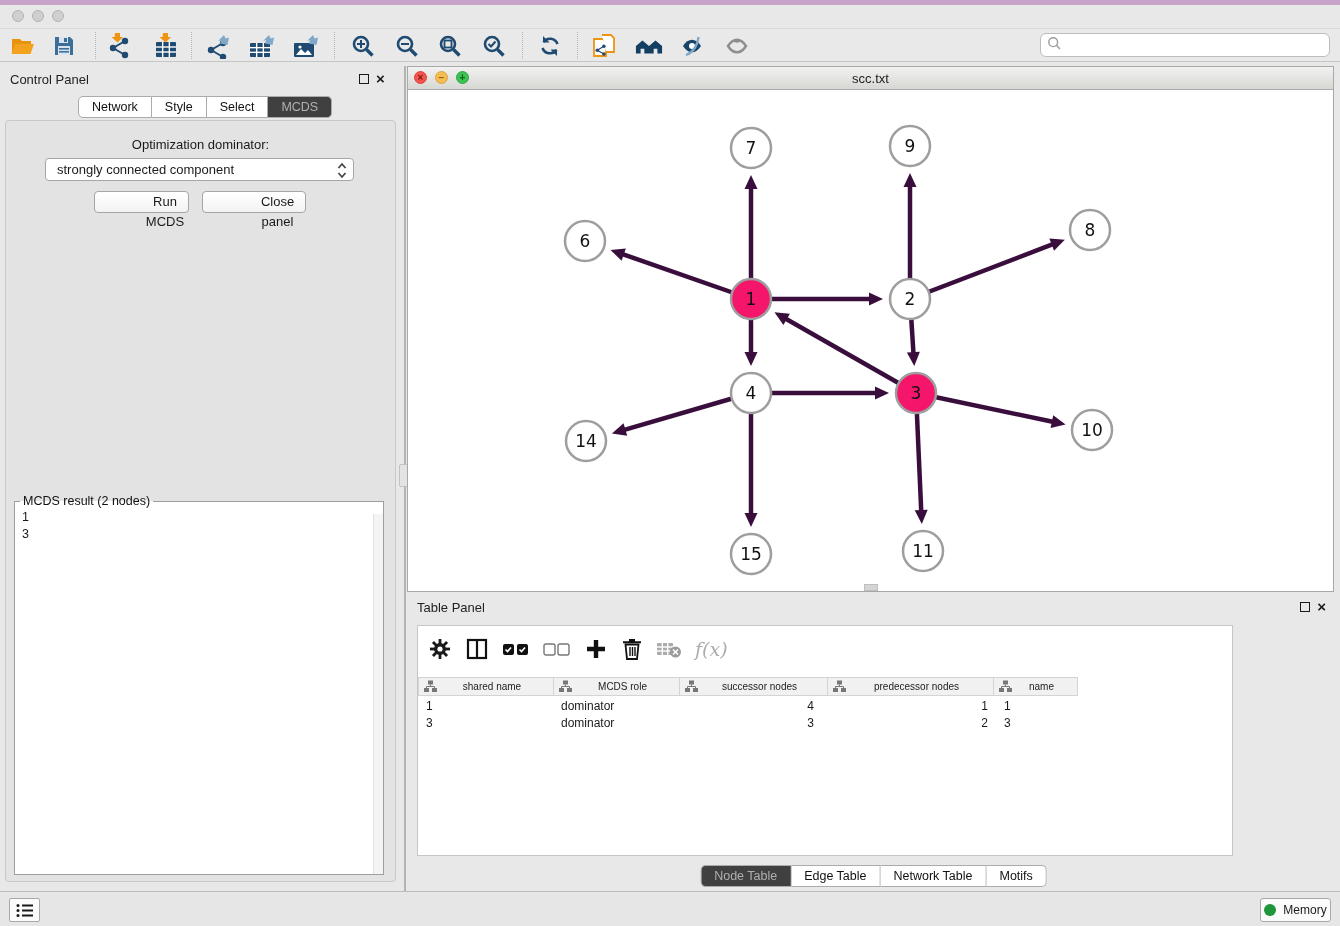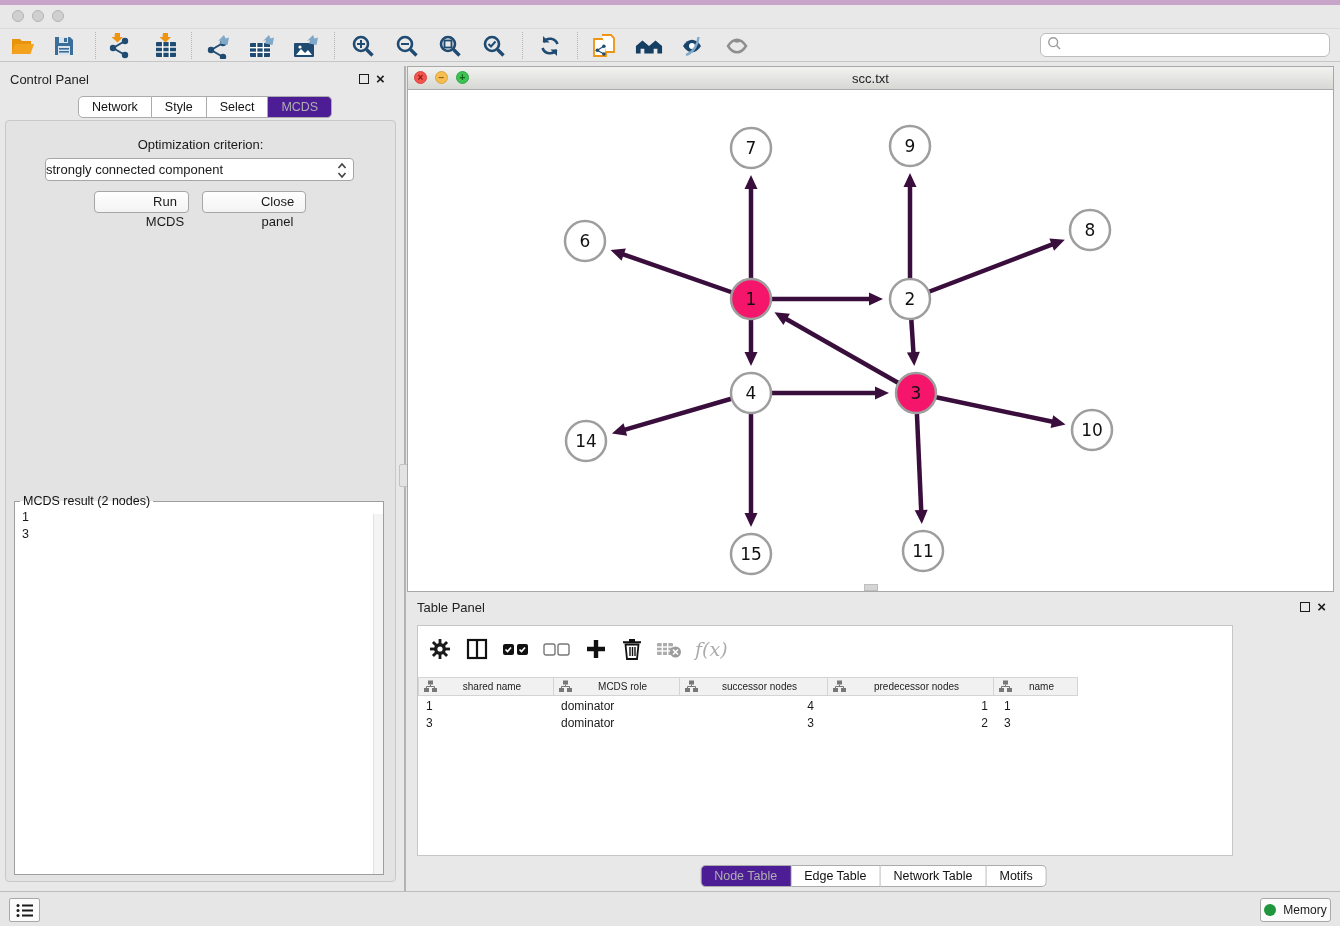--- a/index.html
+++ b/index.html
@@ -22,24 +22,24 @@
 
   
   #cp-title { left:10px; top:72px; font-size:13px; color:#222; }
   .panel-btns { position:absolute; display:flex; gap:7px; align-items:center; }
   .float-icon { width:10px; height:10px; border:1.5px solid #1a1a1a; display:inline-block; }
   .close-icon { font-size:15px; font-weight:bold; line-height:10px; color:#1a1a1a; }
   #cp-tabs { left:78px; top:96px; display:flex; height:22px; }
   .tab { background:#fff; border:1px solid #ABABAB; border-left:none; padding:0 13px; font-size:12.5px; line-height:20px; color:#111; white-space:nowrap; }
   .tab:first-child { border-left:1px solid #ABABAB; border-radius:5px 0 0 5px; }
   .tab:last-child { border-radius:0 5px 5px 0; }
-  .tab.active { background:#4c1d95; color:#AFAFAF; }
+  .tab.active { background:#404040; color:#AFAFAF; }
   #cp-body { left:5px; top:120px; width:391px; height:762px; background:#E3E3E3; border:1px solid #C8C8C8; border-radius:4px; }
   #opt-label { left:5px; top:137px; width:391px; text-align:center; font-size:13px; }
-  #criterion-select { left:45px; top:158px; width:309px; height:23px; background:#fff; border:1px solid #A6A6A6; border-radius:4px; font-size:13px; line-height:21px; }
+  #criterion-select { left:45px; top:158px; width:309px; height:23px; background:#fff; border:1px solid #A6A6A6; border-radius:4px; font-size:13px; line-height:21px; padding-left:11px; }
   #criterion-stepper { position:absolute; right:6px; top:3px; }
   .btn { background:linear-gradient(#ffffff,#F3F3F3); border:1px solid #A6A6A6; border-radius:4px; font-size:13px; text-align:center; line-height:20px; height:22px;padding-left:47px; }
   #run-mcds { left:94px; top:191px; width:95px; }
   #close-panel { left:202px; top:191px; width:104px; }
   #mcds-result { left:14px; top:494px; width:370px; height:381px; background:#fff; border:1px solid #9E9E9E; }
   #mcds-result legend { font-size:12.5px; margin-left:5px; padding:0 3px; color:#111; }
   #result-lines { font-size:12.5px; line-height:16.5px; padding:1px 0 0 7px; }
   #result-scroll { position:absolute; right:0; top:6px; bottom:0; width:10px; background:#F4F4F4; border-left:1px solid #E2E2E2; }
 
   
@@ -261,21 +261,21 @@
   <span class="float-icon"></span>
   <span class="close-icon">×</span>
 </div>
 <div class="abs" id="cp-tabs">
     <div class="tab">Network</div>
     <div class="tab">Style</div>
     <div class="tab">Select</div>
     <div class="tab active">MCDS</div>
   </div>
 <div class="abs" id="cp-body"></div>
-<div class="abs" id="opt-label">Optimization criterion:</div>
+<div class="abs" id="opt-label">Optimization dominator:</div>
 <div class="abs" id="criterion-select">
   <span>strongly connected component</span>
   <span id="criterion-stepper">
     <svg width="10" height="17" viewBox="0 0 10 17">
         <path d="M1.5 6l3.5-4 3.5 4" fill="none" stroke="#444" stroke-width="1.7"></path>
         <path d="M1.5 11l3.5 4 3.5-4" fill="none" stroke="#444" stroke-width="1.7"></path>
       </svg>
   </span>
 </div>
 <div class="abs btn" id="run-mcds">Run MCDS</div>

